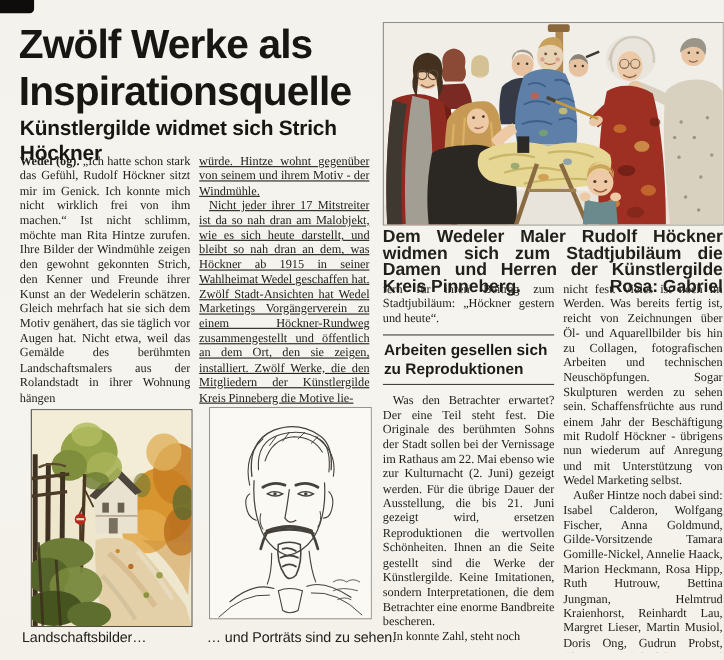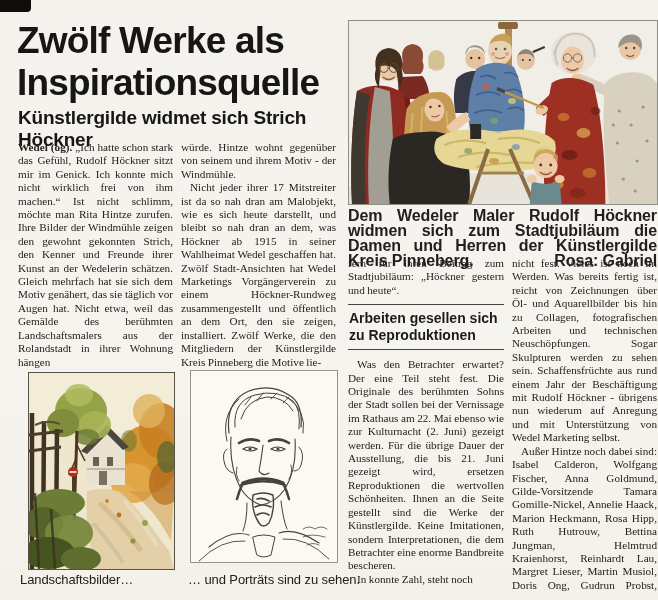--- a/index.html
+++ b/index.html
@@ -172,21 +172,21 @@
 
   <div class="abs photo-caption sans">
     <span>Dem Wedeler Maler Rudolf Höckner widmen sich zum Stadtjubiläum die Damen und Herren der Künstlergilde Kreis Pinneberg.</span>
     <span class="photo-credit">Rosa: Gabriel</span>
   </div>
 
   <div class="col" style="left:18px;top:141px;width:155px;height:231px;">
     <p><strong class="dateline">Wedel (og).</strong> <span>„Ich hatte schon stark das Gefühl, Rudolf Höckner sitzt mir im Genick. Ich konnte mich nicht wirklich frei von ihm machen.“ Ist nicht schlimm, möchte man Rita Hintze zurufen. Ihre Bilder der Windmühle zeigen den gewohnt gekonnten Strich, den Kenner und Freunde ihrer Kunst an der Wedelerin schätzen. Gleich mehrfach hat sie sich dem Motiv genähert, das sie täglich vor Augen hat. Nicht etwa, weil das Gemälde des berühmten Landschaftsmalers aus der Rolandstadt in ihrer Wohnung hängen</span></p>
   </div>
 
-  <div class="col" style="left:181px;top:141px;width:155px;height:230px;">
+  <div class="col" style="left:181px;top:141px;width:155px;height:230px;text-decoration:underline;">
     <p>würde. Hintze wohnt gegenüber von seinem und ihrem Motiv - der Windmühle.</p>
     <p class="indent">Nicht jeder ihrer 17 Mitstreiter ist da so nah dran am Malobjekt, wie es sich heute darstellt, und bleibt so nah dran an dem, was Höckner ab 1915 in seiner Wahlheimat Wedel geschaffen hat. Zwölf Stadt-Ansichten hat Wedel Marketings Vorgängerverein zu einem Höckner-Rundweg zusammengestellt und öffentlich an dem Ort, den sie zeigen, installiert. Zwölf Werke, die den Mitgliedern der Künstlergilde Kreis Pinneberg die Motive lie-</p>
   </div>
 
   <div class="col" style="left:348px;top:257px;width:156px;height:336px;">
     <p>fern für ihren Beitrag zum Stadtjubiläum: „Höckner gestern und heute“.</p>
     <div class="crosshead sans">Arbeiten gesellen sich zu Reproduktionen</div>
     <p class="indent">Was den Betrachter erwartet? Der eine Teil steht fest. Die Originale des berühmten Sohns der Stadt sollen bei der Vernissage im Rathaus am 22. Mai ebenso wie zur Kulturnacht (2. Juni) gezeigt werden. Für die übrige Dauer der Ausstellung, die bis 21. Juni gezeigt wird, ersetzen Reproduktionen die wertvollen Schönheiten. Ihnen an die Seite gestellt sind die Werke der Künstlergilde. Keine Imitationen, sondern Interpretationen, die dem Betrachter eine enorme Bandbreite bescheren.</p>
     <p class="indent">In konnte Zahl, steht noch</p>
   </div>

